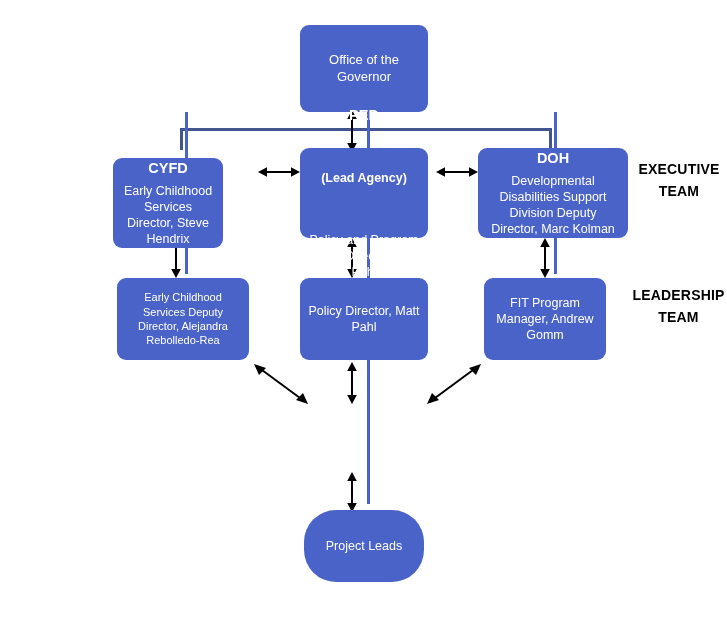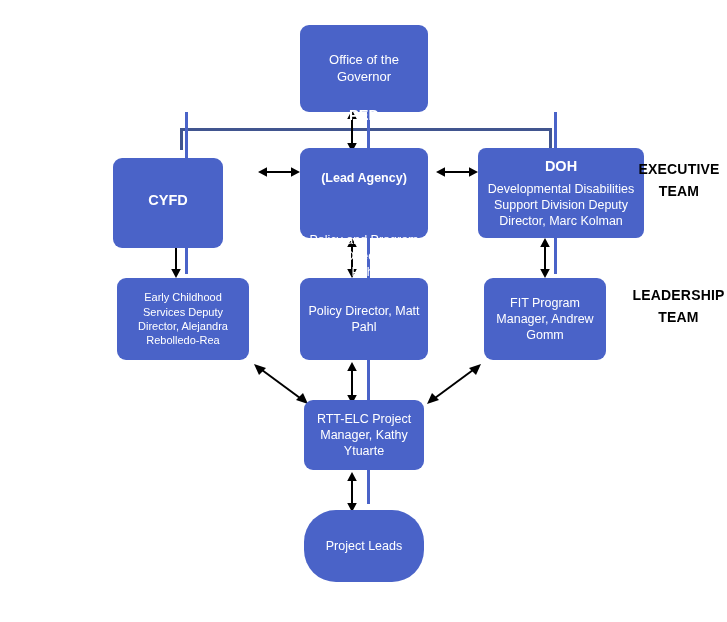--- a/index.html
+++ b/index.html
@@ -165,48 +165,46 @@
     <polygon points="8,0 3.2,9 12.8,9" fill="#000000"></polygon>
     <polygon points="8,40 3.2,31 12.8,31" fill="#000000"></polygon>
   </svg>
 
   <div class="node big" style="left:300px; top:25px; width:128px; height:87px;text-align:center;">
     <div class="body">Office of the Governor</div>
   </div>
 
   <div class="node" style="left:113px; top:158px; width:110px; height:90px;">
     <div class="title">CYFD</div>
+    <div class="body">Early Childhood Services Director, Steve Hendrix</div>
   </div>
 
   <div class="node" style="left:300px; top:148px; width:128px; height:90px;gap:40px;">
     <div class="title">PED</div>
     <div class="sub">(Lead Agency)</div>
     <div class="body">Policy and Program Policy Director, Matt Pahl</div>
   </div>
 
-  <div class="node" style="left:478px; top:148px; width:166px; height:90px;border-radius:8px;">
+  <div class="node" style="left:478px; top:148px; width:150px; height:90px;">
     <div class="title">DOH</div>
     <div class="body">Developmental Disabilities Support Division Deputy Director, Marc Kolman</div>
   </div>
 
   <div class="node small" style="left:117px; top:278px; width:132px; height:82px;">
     <div class="body">Early Childhood Services Deputy Director, Alejandra Rebolledo-Rea</div>
   </div>
 
   <div class="node plain" style="left:300px; top:278px; width:128px; height:82px;">
     <div class="body">Policy Director, Matt Pahl</div>
   </div>
 
   <div class="node plain" style="left:484px; top:278px; width:122px; height:82px;">
     <div class="body">FIT Program Manager, Andrew Gomm</div>
   </div>
 
-  <div class="node plain" style="left:304px; top:400px; width:120px; height:70px;">
-    <div class="body">RTT-ELC  Project Manager, Kathy Ytuarte</div>
-  </div>
 
   <div class="node plain" style="left:304px; top:510px; width:120px; height:72px;border-radius:32px;">
     <div class="body">Project Leads</div>
   </div>
 
   <div class="side-label" style="left:634px; top:159px; width:90px;">
     <div>EXECUTIVE</div>
     <div>TEAM</div>
   </div>
 

